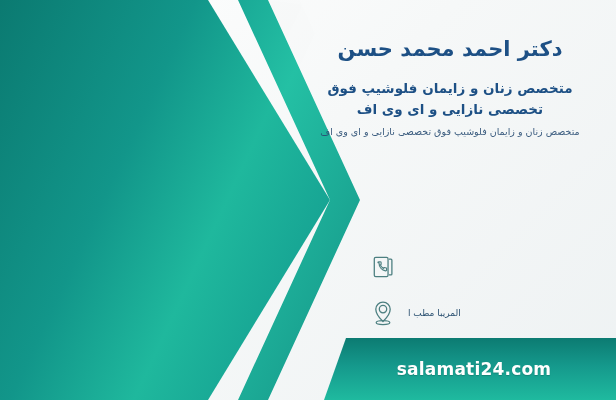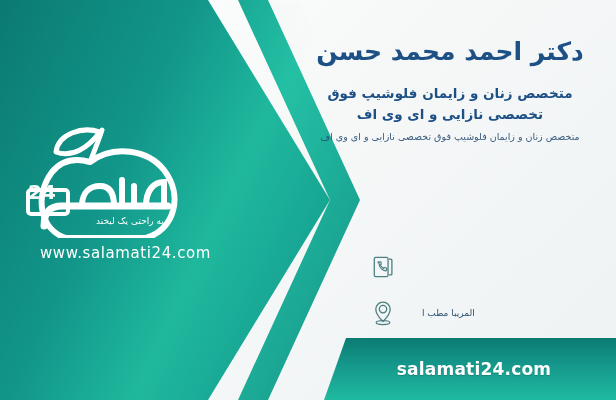--- a/index.html
+++ b/index.html
@@ -63,21 +63,21 @@
   
   .txt-wrap{
     position:absolute;
     top:36px;right:16px;
     width:300px;
     text-align:center;
     direction:rtl;
   }
   .doc-name{
     color:#1d5085;
-    font-size:25px;font-weight:bold;
+    font-size:21px;font-weight:bold;
     line-height:1.25;
     letter-spacing:.3px;
     margin:0 0 16px 0;
   }
   .spec-main{
     color:#1d5085;
     font-size:13.5px;font-weight:bold;
     line-height:1.55;
     margin:0 0 4px 0;
   }
@@ -91,21 +91,21 @@
 
   
   .contacts{
     position:absolute;
     right:18px;top:250px;
     width:230px;
     direction:rtl;
   }
   .c-row{
     display:flex;align-items:center;justify-content:flex-start;
-    gap:24px;
+    gap:10px;
     margin-bottom:12px;
     flex-direction:row-reverse;
   }
   .c-icon{
     width:30px;height:34px;
     flex:0 0 30px;
     display:flex;align-items:center;justify-content:center;
     color:#4c7f80;
   }
   .c-label{
@@ -154,41 +154,20 @@
 <body>
 
 <div id="card">
 
   <div class="panel-light"></div>
 
   <div class="chev"></div>
   <div class="chev-shadow"></div>
   <div class="chev-2"></div>
 
-  <div class="logo">
-    <svg viewBox="0 0 215 120" aria-hidden="true">
-
-      <path d="M38 34 C40 16 64 8 82 14 C70 30 54 40 38 34 Z" fill="none" stroke="#ffffff" stroke-width="5" stroke-linejoin="round"></path>
-
-      <path d="M84 12 C80 24 76 34 72 44" fill="none" stroke="#ffffff" stroke-width="5" stroke-linecap="round"></path>
-
-      <path d="M72 44 C96 26 130 32 146 52 C166 78 156 112 128 120 L48 120 C22 112 16 78 34 54 C44 42 58 40 72 44 Z" fill="none" stroke="#ffffff" stroke-width="6" stroke-linejoin="round"></path>
-
-      <path d="M26 108 C26 94 32 88 44 88 L150 88" fill="none" stroke="#ffffff" stroke-width="7" stroke-linecap="round"></path>
-      <path d="M64 88 C64 74 72 68 82 68 C92 68 96 76 96 88" fill="none" stroke="#ffffff" stroke-width="6"></path>
-      <path d="M104 88 L104 62 M116 88 L116 68" stroke="#ffffff" stroke-width="6" stroke-linecap="round"></path>
-      <path d="M128 88 C128 72 136 64 146 64 L146 88" fill="none" stroke="#ffffff" stroke-width="6"></path>
-
-      <rect x="10" y="72" width="40" height="24" rx="3" fill="none" stroke="#ffffff" stroke-width="4"></rect>
-    </svg>
-
-    <div class="logo-badge">24</div>
-    <div class="logo-tag">به راحتی یک لبخند</div>
-    <div class="logo-url">www.salamati24.com</div>
-  </div>
 
   <div class="txt-wrap">
     <h1 class="doc-name">دکتر احمد محمد حسن</h1>
     <p class="spec-main">متخصص زنان و زایمان فلوشیپ فوق تخصصی نازایی و ای وی اف</p>
     <p class="spec-sub">متخصص زنان و زایمان فلوشیپ فوق تخصصی نازایی و ای وی اف</p>
   </div>
 
   <div class="contacts">
 
     <div class="c-row">

